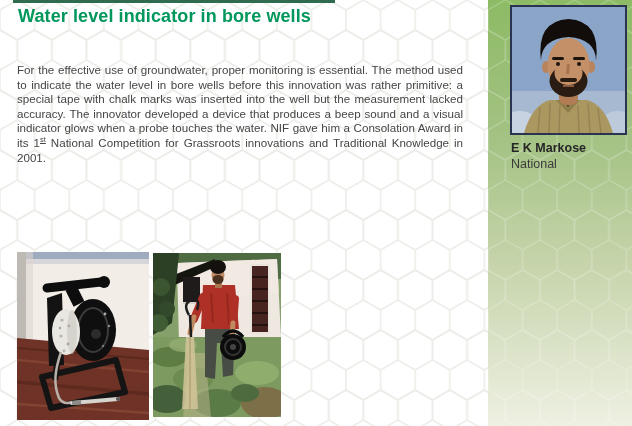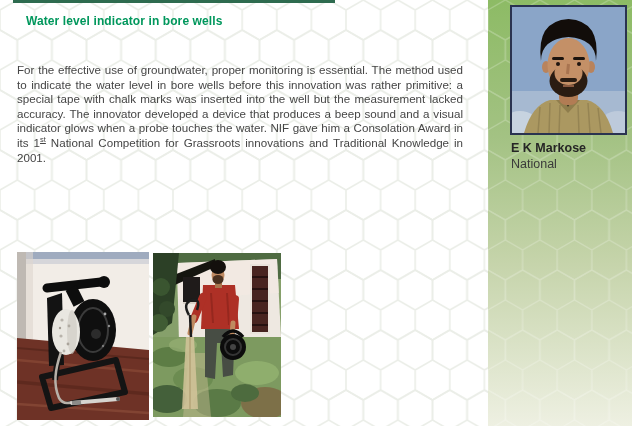--- a/index.html
+++ b/index.html
@@ -6,22 +6,22 @@
   .page{
     position:relative;width:632px;height:426px;overflow:hidden;
     background:#ffffff;font-family:"Liberation Sans",sans-serif;
   }
   .hex-bg{position:absolute;left:0;top:0;z-index:0;}
   .top-strip{
     position:absolute;left:13px;top:0;width:322px;height:3px;
     background:#2e6b4f;z-index:2;
   }
   .page-title{
-    position:absolute;left:18px;top:6px;width:450px;margin:8px;
-    font-size:12px;font-weight:bold;color:#00975c;letter-spacing:0.1px;
+    position:absolute;left:18px;top:6px;width:450px;margin:0;
+    font-size:18px;font-weight:bold;color:#00975c;letter-spacing:0.1px;
     z-index:2;
   }
   .body-paragraph{
     position:absolute;left:17px;top:63px;width:446px;margin:0;
     font-size:11.6px;line-height:14.6px;color:#454545;text-align:justify;
     z-index:2;
   }
   .body-paragraph sup{font-size:7.5px;line-height:0;text-decoration:underline;}
   .photo{position:absolute;z-index:2;display:block;}
   .photo1{left:17px;top:252px;width:132px;height:168px;}

